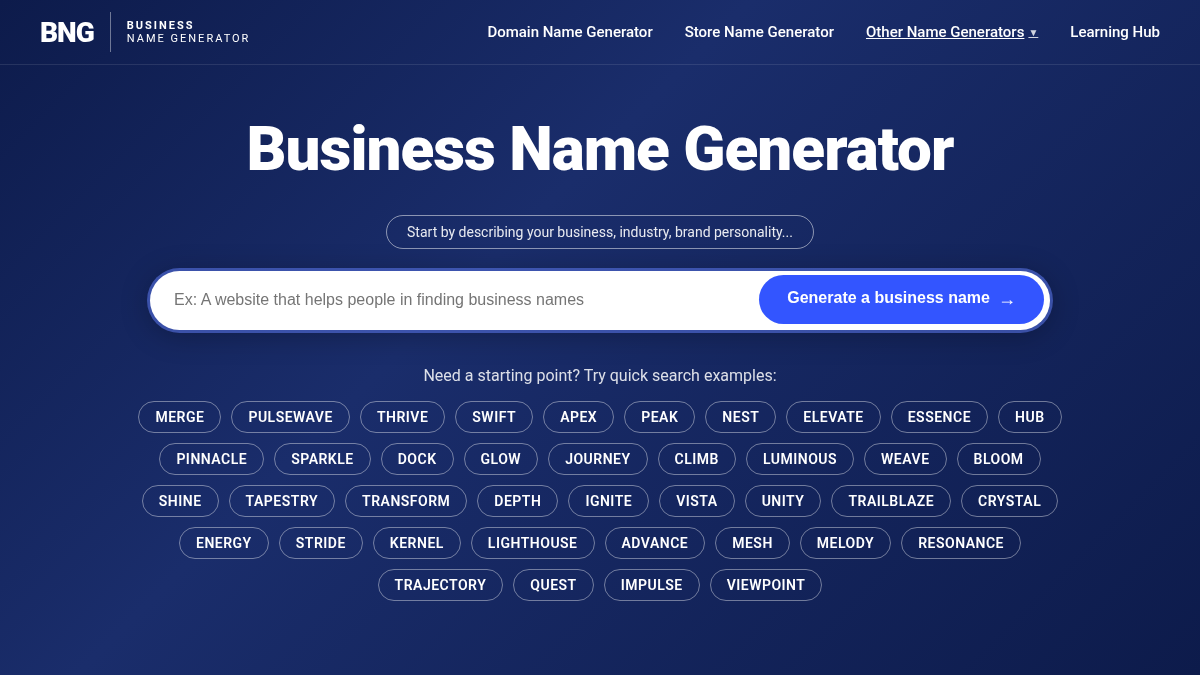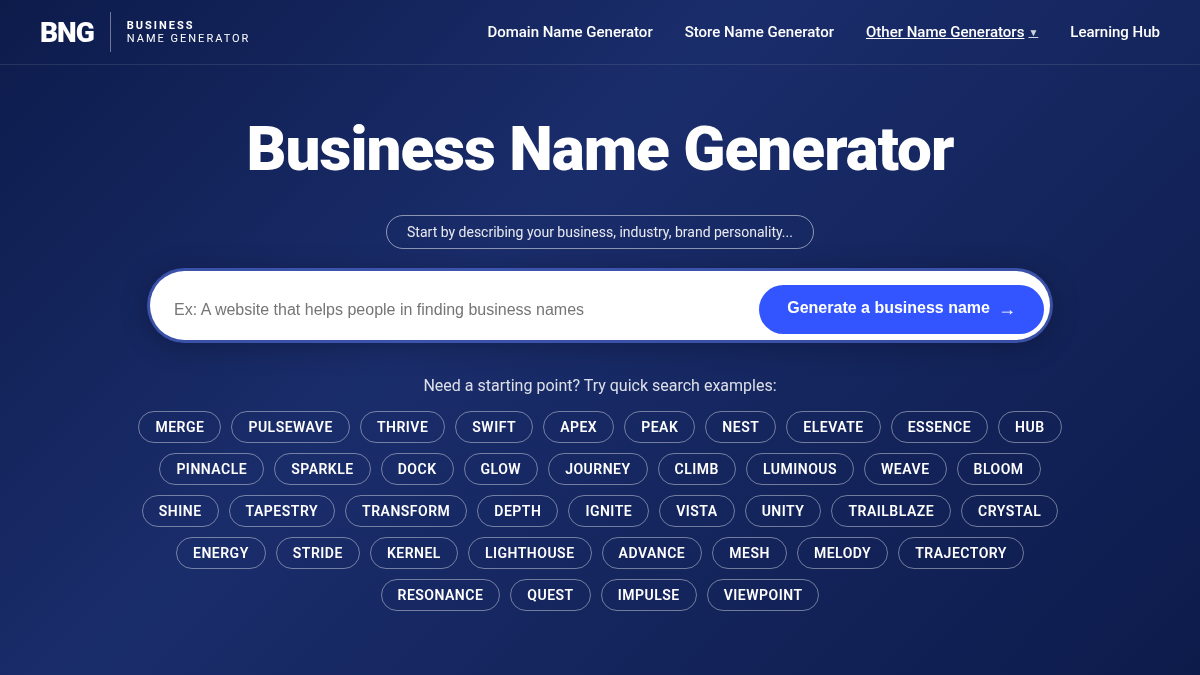--- a/index.html
+++ b/index.html
@@ -130,21 +130,21 @@
       cursor: pointer;
     }
 
     .search-container {
       width: 100%;
       max-width: 900px;
       background: white;
       border-radius: 50px;
       display: flex;
       align-items: center;
-      padding: 14px 6px 6px 24px;
+      padding: 4px 6px 6px 24px;
       box-shadow: 0 0 0 3px rgba(100,130,255,0.5), 0 4px 30px rgba(0,0,0,0.3);
       margin-bottom: 36px;
     }
 
     .search-input {
       flex: 1;
       border: none;
       outline: none;
       font-size: 16px;
       color: #aaa;
@@ -270,20 +270,20 @@
         <span class="tag">UNITY</span>
         <span class="tag">TRAILBLAZE</span>
         <span class="tag">CRYSTAL</span>
         <span class="tag">ENERGY</span>
         <span class="tag">STRIDE</span>
         <span class="tag">KERNEL</span>
         <span class="tag">LIGHTHOUSE</span>
         <span class="tag">ADVANCE</span>
         <span class="tag">MESH</span>
         <span class="tag">MELODY</span>
+        <span class="tag">RESONANCE</span>
         <span class="tag">TRAJECTORY</span>
-        <span class="tag">RESONANCE</span>
         <span class="tag">QUEST</span>
         <span class="tag">IMPULSE</span>
         <span class="tag">VIEWPOINT</span>
       </div>
   </div>
 </main>
 
 </body></html>

